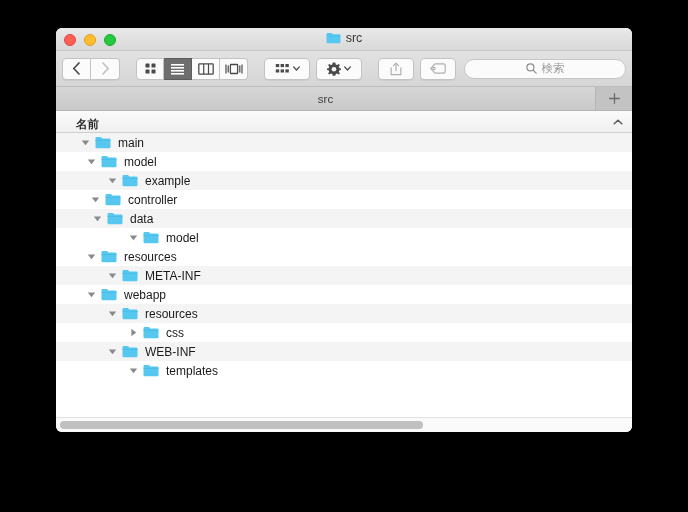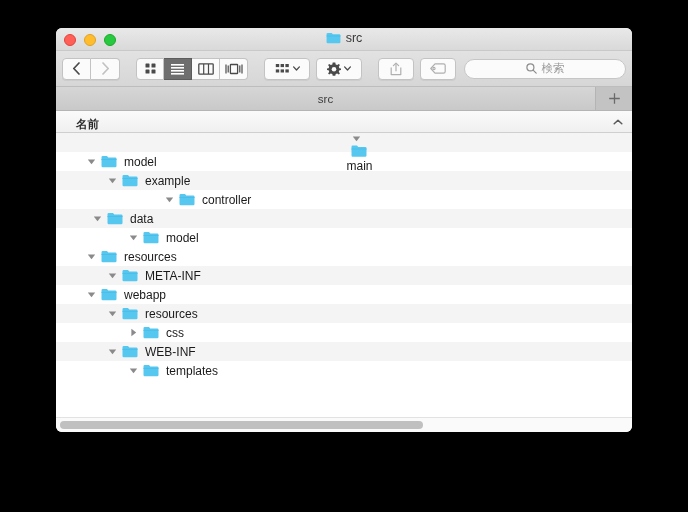--- a/index.html
+++ b/index.html
@@ -303,21 +303,21 @@
   </div>
 
   <div class="colheader">
     <span>名前</span>
     <svg class="sort-chev" width="10" height="6" viewBox="0 0 10 6">
       <path d="M1.2 4.8 L5 1.2 L8.8 4.8" stroke="#5a5a5a" stroke-width="1.5" fill="none" stroke-linecap="round" stroke-linejoin="round"></path>
     </svg>
   </div>
 
   <div class="filelist" id="file-list">
-      <div class="row odd" style="padding-left: 24px; flex-direction: column;">
+      <div class="row odd" style="padding-left: 24px;">
         <span class="twisty">
           <svg width="9" height="9" viewBox="0 0 9 9">
             <path d="M0.8 2.4 L8.2 2.4 L4.5 7.2 Z" fill="#8a8a8a"></path>
           </svg>
         </span>
         <svg class="row-folder" viewBox="0 0 16 13">
           <path d="M0.5 2.2 A1.2 1.2 0 0 1 1.7 1 H6 L7.3 2.4 H14.3 A1.2 1.2 0 0 1 15.5 3.6 V11 A1.2 1.2 0 0 1 14.3 12.2 H1.7 A1.2 1.2 0 0 1 0.5 11 Z" fill="#56c8f0"></path>
           <path d="M0.5 3.9 H15.5 V4.9 H0.5 Z" fill="#4bbde8"></path>
         </svg>
         <span class="row-label">main</span>
@@ -339,21 +339,21 @@
           <svg width="9" height="9" viewBox="0 0 9 9">
             <path d="M0.8 2.4 L8.2 2.4 L4.5 7.2 Z" fill="#8a8a8a"></path>
           </svg>
         </span>
         <svg class="row-folder" viewBox="0 0 16 13">
           <path d="M0.5 2.2 A1.2 1.2 0 0 1 1.7 1 H6 L7.3 2.4 H14.3 A1.2 1.2 0 0 1 15.5 3.6 V11 A1.2 1.2 0 0 1 14.3 12.2 H1.7 A1.2 1.2 0 0 1 0.5 11 Z" fill="#56c8f0"></path>
           <path d="M0.5 3.9 H15.5 V4.9 H0.5 Z" fill="#4bbde8"></path>
         </svg>
         <span class="row-label">example</span>
       </div>
-      <div class="row even" style="padding-left: 108px;">
+      <div class="row even" style="padding-left: 34px;">
         <span class="twisty">
           <svg width="9" height="9" viewBox="0 0 9 9">
             <path d="M0.8 2.4 L8.2 2.4 L4.5 7.2 Z" fill="#8a8a8a"></path>
           </svg>
         </span>
         <svg class="row-folder" viewBox="0 0 16 13">
           <path d="M0.5 2.2 A1.2 1.2 0 0 1 1.7 1 H6 L7.3 2.4 H14.3 A1.2 1.2 0 0 1 15.5 3.6 V11 A1.2 1.2 0 0 1 14.3 12.2 H1.7 A1.2 1.2 0 0 1 0.5 11 Z" fill="#56c8f0"></path>
           <path d="M0.5 3.9 H15.5 V4.9 H0.5 Z" fill="#4bbde8"></path>
         </svg>
         <span class="row-label">controller</span>

